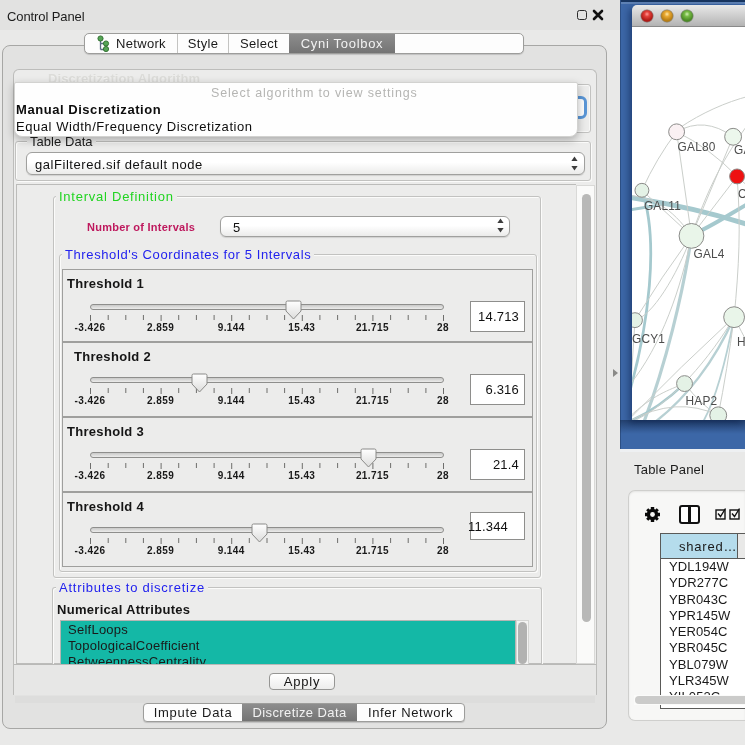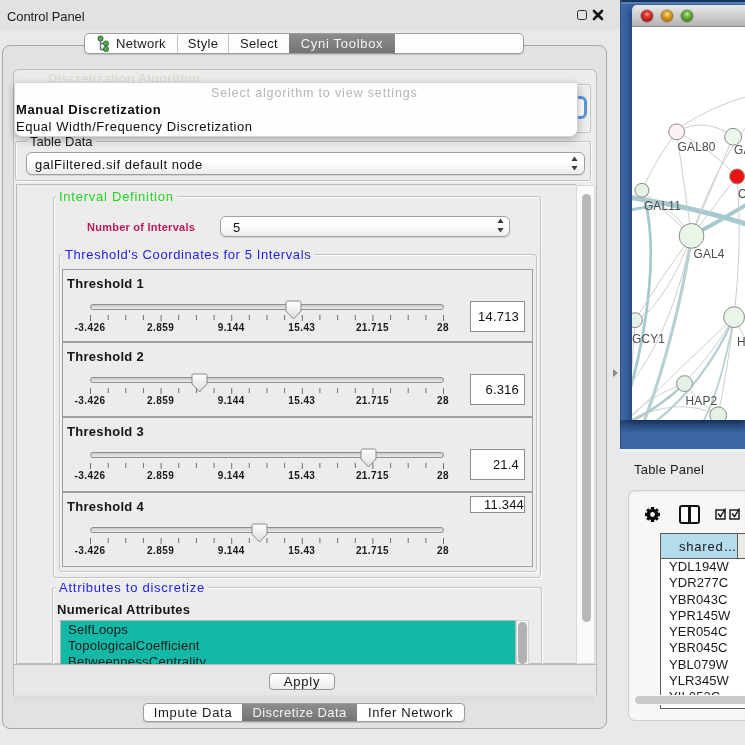--- a/index.html
+++ b/index.html
@@ -106,21 +106,21 @@
       <path d="M2.5 1 H14.5 Q16 1 16 2.5 V11 L8.5 19 L1 11 V2.5 Q1 1 2.5 1 Z" fill="url(#thg1)" stroke="#8a8a88" stroke-width="1"></path>
       <defs>
         <linearGradient id="thg1" x1="0" y1="0" x2="0" y2="1">
           <stop offset="0" stop-color="#ffffff"></stop>
           <stop offset="1" stop-color="#dcdcdb"></stop>
         </linearGradient>
       </defs>
     </svg>
     <div class="abs" style="left:470px;top:301px;width:55px;height:31px;background:#fff;border:1px solid #8e8e8c;font-size:13px;color:#111;letter-spacing:0.2px;display:flex;align-items:center;justify-content:flex-end;padding-right:5px;">14.713</div>
     <div class="abs" style="left:62px;top:342px;width:471px;height:75px;background:#ececeb;border:1px solid #9f9f9d;"></div>
-    <div class="abs" style="left:67px;top:349px;font-size:13px;font-weight:bold;color:#151515;letter-spacing:0.3px;">Threshold 2</div>
+    <div class="abs" style="left:74px;top:349px;font-size:13px;font-weight:bold;color:#151515;letter-spacing:0.3px;">Threshold 2</div>
     <div class="abs" style="left:90px;top:377px;width:354px;height:6px;border:1px solid #8e8e8c;border-radius:3px;background:linear-gradient(#c9c9c8,#ececeb);"></div>
     <svg class="abs" style="left:88px;top:388px;" width="360" height="7" viewBox="0 0 360 7">
       <rect x="2.0" y="0" width="1" height="6" fill="#6e6e6c"></rect>
       <rect x="19.7" y="0" width="1" height="5" fill="#6e6e6c"></rect>
       <rect x="37.3" y="0" width="1" height="5" fill="#6e6e6c"></rect>
       <rect x="54.9" y="0" width="1" height="5" fill="#6e6e6c"></rect>
       <rect x="72.6" y="0" width="1" height="6" fill="#6e6e6c"></rect>
       <rect x="90.2" y="0" width="1" height="5" fill="#6e6e6c"></rect>
       <rect x="107.9" y="0" width="1" height="5" fill="#6e6e6c"></rect>
       <rect x="125.6" y="0" width="1" height="5" fill="#6e6e6c"></rect>
@@ -230,21 +230,21 @@
     <div class="abs" style="left:413.0px;top:545px;width:60px;text-align:center;font-size:10px;font-weight:bold;color:#1a1a1a;letter-spacing:0.4px;">28</div>
     <svg class="abs" style="left:251.3px;top:523px;" width="17" height="20" viewBox="0 0 17 20">
       <path d="M2.5 1 H14.5 Q16 1 16 2.5 V11 L8.5 19 L1 11 V2.5 Q1 1 2.5 1 Z" fill="url(#thg4)" stroke="#8a8a88" stroke-width="1"></path>
       <defs>
         <linearGradient id="thg4" x1="0" y1="0" x2="0" y2="1">
           <stop offset="0" stop-color="#ffffff"></stop>
           <stop offset="1" stop-color="#dcdcdb"></stop>
         </linearGradient>
       </defs>
     </svg>
-    <div class="abs" style="left:470px;top:496px;width:55px;height:17px;background:#fff;border:1px solid #8e8e8c;font-size:13px;color:#111;letter-spacing:0.2px;display:flex;align-items:center;justify-content:flex-end;padding-right:0;">11.344</div>
+    <div class="abs" style="left:470px;top:512px;width:55px;height:28px;background:#fff;border:1px solid #8e8e8c;font-size:13px;color:#111;letter-spacing:0.2px;display:flex;align-items:center;justify-content:flex-end;padding-right:16px;">11.344</div>
   </div>
 
 <div class="abs" style="left:52px;top:587px;width:490px;height:77px;border:1px solid #c2c2c0;border-top-left-radius:3px;border-top-right-radius:3px;border-bottom:none;box-shadow:inset 1px 1px 0 rgba(253,253,252,0.9), 1px 1px 0 rgba(253,253,252,0.9);"></div>
 <div class="abs" style="left:56px;top:580px;font-size:13px;color:#2222ee;background:#ececeb;padding:0 3px;letter-spacing:0.75px;">Attributes to discretize</div>
 <div class="abs" style="left:57px;top:602px;font-size:13px;font-weight:bold;color:#151515;letter-spacing:0.3px;">Numerical Attributes</div>
 
 <div class="abs" style="left:60px;top:620px;width:456px;height:45px;background:#14b8a6;border:1px solid #b5b5b3;overflow:hidden;font-size:13px;color:#1a1a1a;">
   <div style="padding:1px 0 0 7px;line-height:16px;letter-spacing:0.25px;">SelfLoops<br>TopologicalCoefficient<br>BetweennessCentrality<br>NeighborhoodConnectivity</div>
 </div>
 

